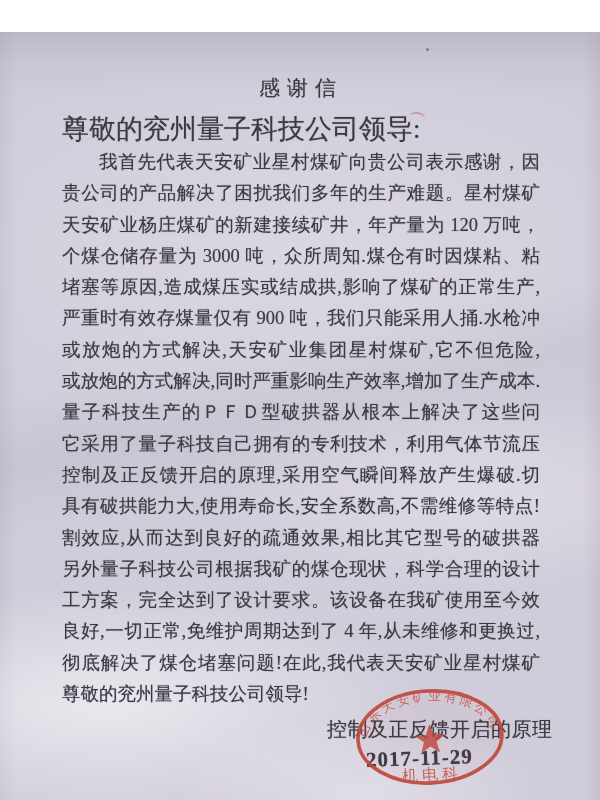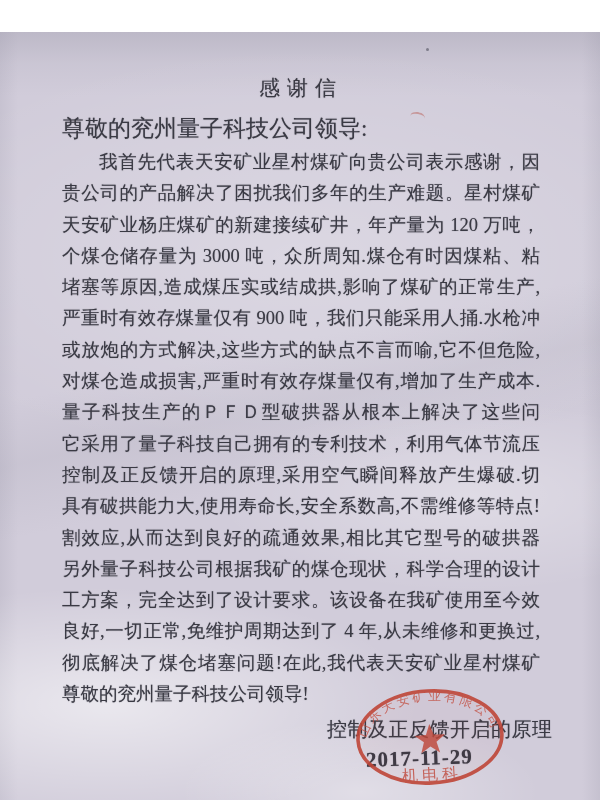--- a/index.html
+++ b/index.html
@@ -34,21 +34,21 @@
   .title {
     text-align:center;
     font-size:21px;
     letter-spacing:7px;
     line-height:28px;
     margin-bottom:12px;
     text-shadow:0 0 1px rgba(58,58,68,0.5);
   }
 
   .salutation {
-    font-size:23px;
+    font-size:27px;
     line-height:30px;
     margin-bottom:3px;
     text-shadow:0 0 1px rgba(58,58,68,0.5);
   }
 
   .line {
     font-size:18.5px;
     line-height:31.3px;
     height:31.3px;
     text-align:justify;
@@ -100,22 +100,22 @@
   <div class="content">
     <div class="title">感谢信</div>
     <div class="salutation">尊敬的兖州量子科技公司领导:</div>
 
     <div class="line line-first">我首先代表天安矿业星村煤矿向贵公司表示感谢，因为</div>
     <div class="line">贵公司的产品解决了困扰我们多年的生产难题。星村煤矿是</div>
     <div class="line">天安矿业杨庄煤矿的新建接续矿井，年产量为 120 万吨，每</div>
     <div class="line">个煤仓储存量为 3000 吨，众所周知.煤仓有时因煤粘、粘壁、</div>
     <div class="line">堵塞等原因,造成煤压实或结成拱,影响了煤矿的正常生产,</div>
     <div class="line">严重时有效存煤量仅有 900 吨，我们只能采用人捅.水枪冲</div>
-    <div class="line">或放炮的方式解决,这些方式的缺点不言而喻,它不但危险,</div>
-    <div class="line">对煤仓造成损害,严重时有效存煤量仅有,增加了生产成本.</div>
+    <div class="line">或放炮的方式解决,天安矿业集团星村煤矿,它不但危险,</div>
+    <div class="line">或放炮的方式解决,同时严重影响生产效率,增加了生产成本.</div>
     <div class="line">量子科技生产的ＰＦＤ型破拱器从根本上解决了这些问题，</div>
     <div class="line">它采用了量子科技自己拥有的专利技术，利用气体节流压差</div>
     <div class="line">控制及正反馈开启的原理,采用空气瞬间释放产生爆破.切</div>
     <div class="line">具有破拱能力大,使用寿命长,安全系数高,不需维修等特点!</div>
     <div class="line">割效应,从而达到良好的疏通效果,相比其它型号的破拱器</div>
     <div class="line">另外量子科技公司根据我矿的煤仓现状，科学合理的设计施</div>
     <div class="line">工方案，完全达到了设计要求。该设备在我矿使用至今效果</div>
     <div class="line">良好,一切正常,免维护周期达到了 4 年,从未维修和更换过,</div>
     <div class="line">彻底解决了煤仓堵塞问题!在此,我代表天安矿业星村煤矿</div>
     <div class="line line-last">尊敬的兖州量子科技公司领导!</div>

